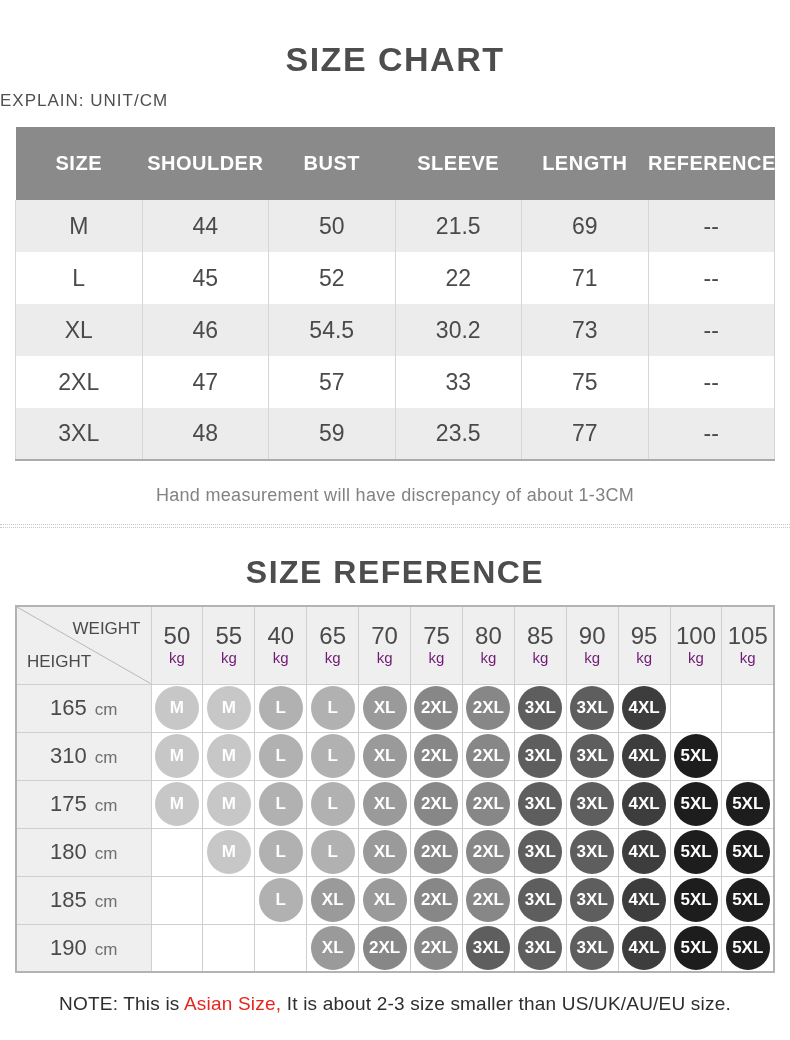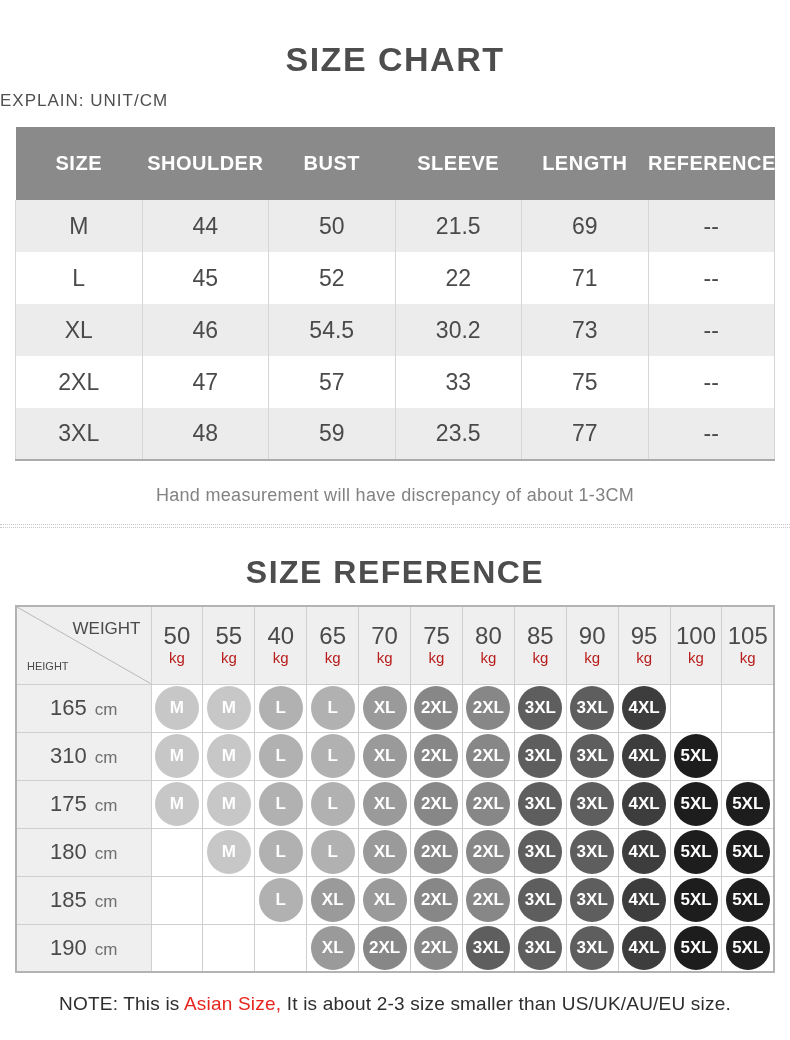--- a/index.html
+++ b/index.html
@@ -50,24 +50,24 @@
     width:760px; margin:14px 15px 0 15px;
     border:2px solid #b3b3b3;
   }
   table.t2 th, table.t2 td { border:1px solid #cfcfcf; padding:0; }
   table.t2 col.label-col { width:135px; }
 
   table.t2 thead th { height:78px; background:#efefef; font-weight:normal;text-align:center; }
   .corner-cell { position:relative; }
   .corner-cell svg { position:absolute; left:0; top:0; width:100%; height:100%; }
   .corner-weight { position:absolute; top:12px; right:10px; font-size:17px; color:#4a4a4a; }
-  .corner-height { position:absolute; bottom:12px; left:10px; font-size:11px; color:#4a4a4a; }
+  .corner-height { position:absolute; bottom:12px; left:10px; font-size:17px; color:#4a4a4a; }
 
   .w-num { display:block; font-size:24px; color:#4a4a4a; line-height:1.1; }
-  .w-unit { display:block; font-size:15px; color:#b91c1c; line-height:1.2; }
+  .w-unit { display:block; font-size:15px; color:#701a75; line-height:1.2; }
 
   table.t2 tbody th.row-label {
     height:48px; background:#efefef; font-weight:normal; text-align:center;
   }
   .h-num { font-size:22px; color:#4a4a4a; }
   .h-unit { font-size:17px; color:#6f6f6f; margin-left:8px; }
 
   table.t2 tbody td { height:48px; background:#ffffff; text-align:center; vertical-align:middle; }
 
   .badge {

